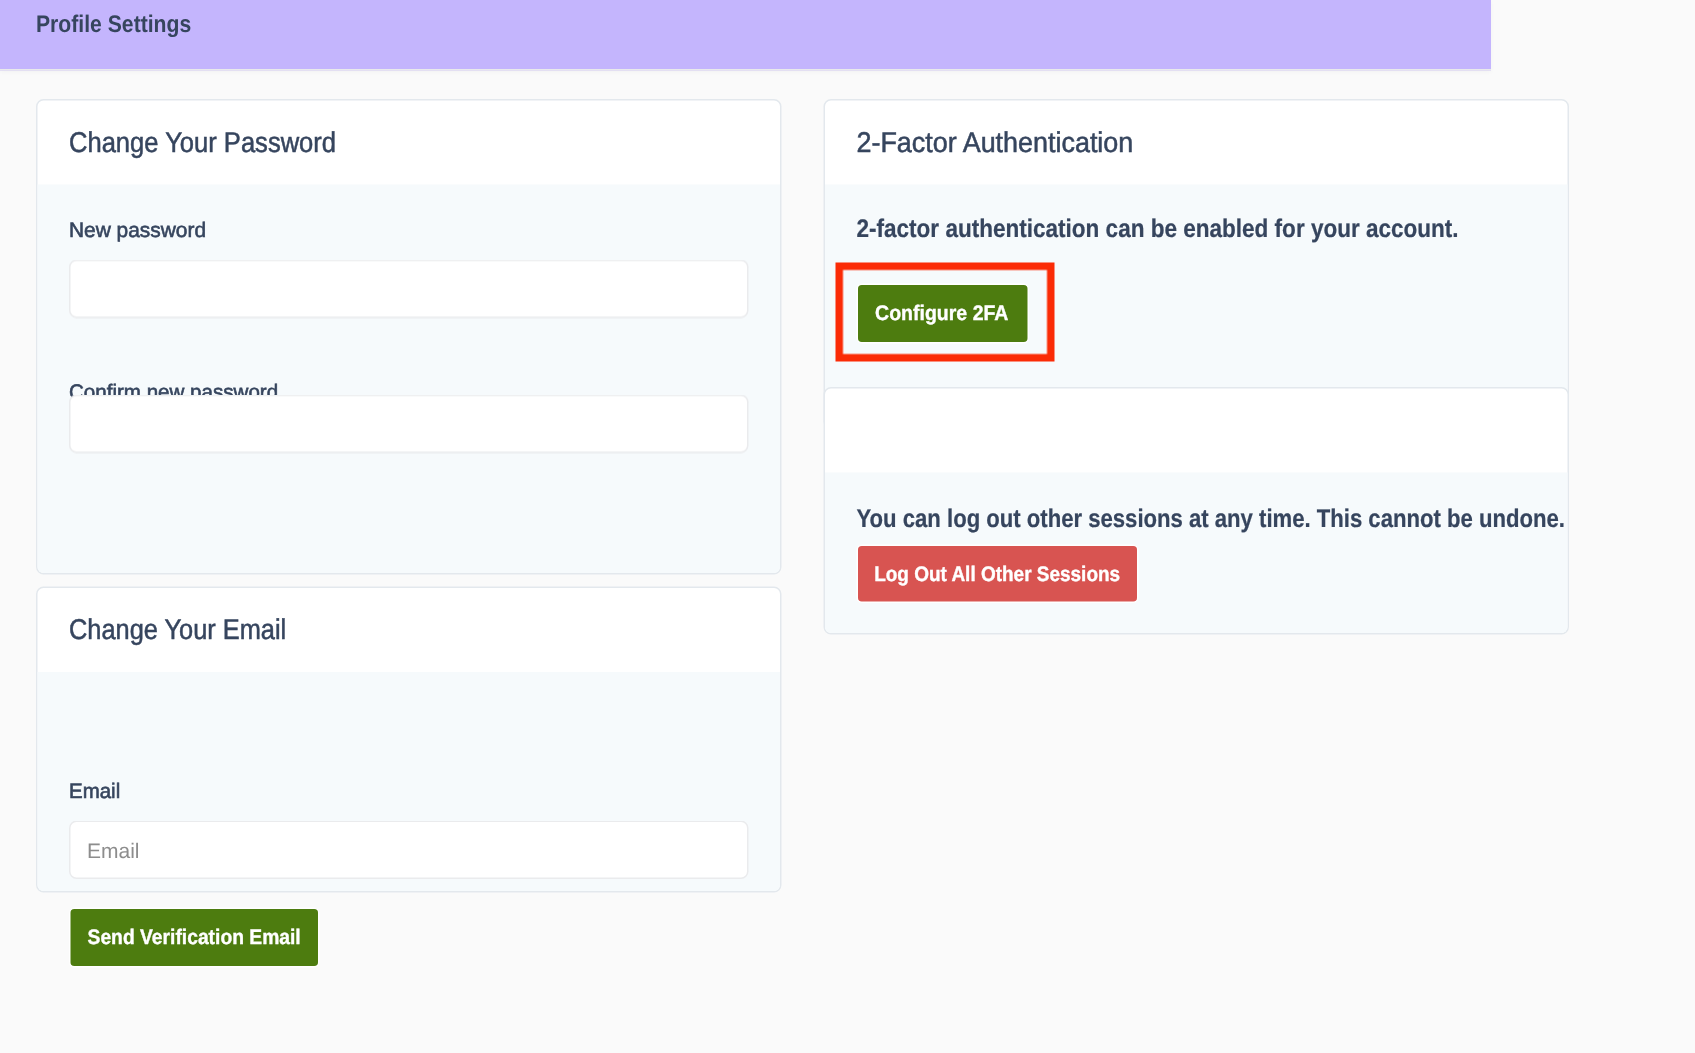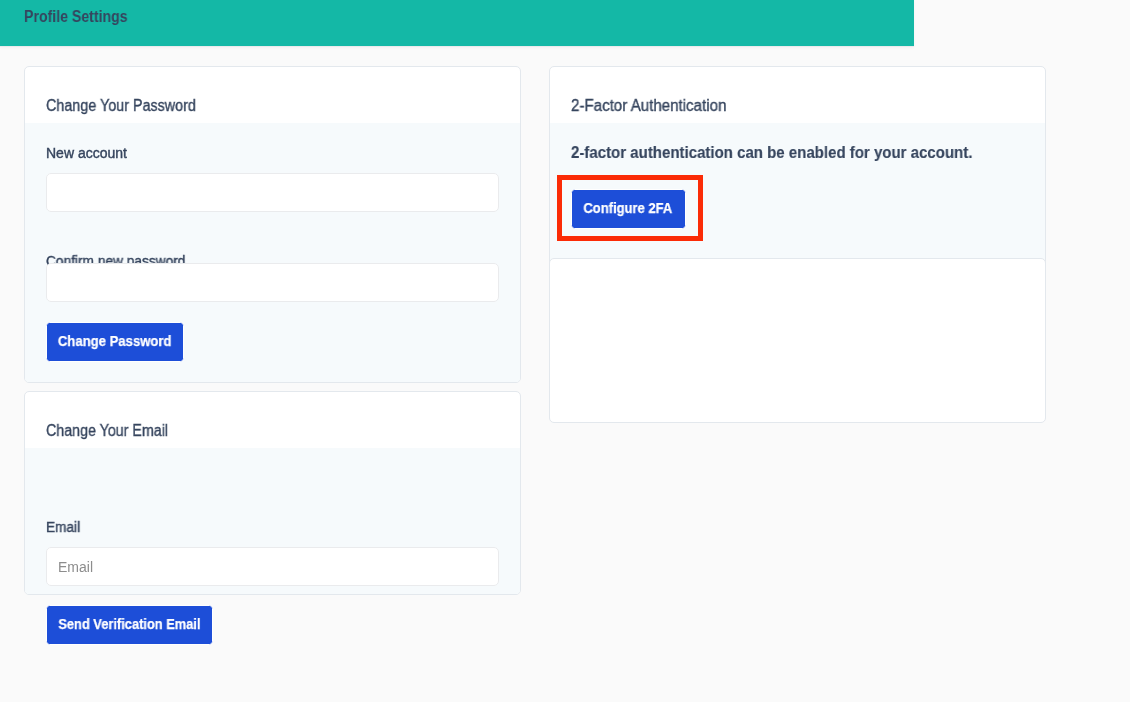--- a/index.html
+++ b/index.html
@@ -4,64 +4,63 @@
 <style>
   *{box-sizing:border-box;}
   html,body{margin:0;padding:0;}
   body{width:1130px;height:702px;background:#fafafa;overflow:hidden;
     font-family:"Liberation Sans",sans-serif;
     -webkit-font-smoothing:antialiased;}
 
   
   .cx{display:inline-block;transform-origin:left center;white-space:nowrap;will-change:transform;}
 
-  .topbar{position:absolute;left:0;top:0;width:914px;height:47px;background:#14b8a6;box-shadow:0 1px 3px rgba(0,0,0,0.035);z-index:5;text-align:right;}
+  .topbar{position:absolute;left:0;top:0;width:994px;height:47px;background:#c4b5fd;box-shadow:0 1px 3px rgba(0,0,0,0.035);z-index:5;text-align:right;}
   .topbar:after{content:"";position:absolute;left:0;bottom:0;width:100%;height:1px;background:#e9eaec;}
   .topbar-title{position:absolute;left:24px;top:7px;font-size:16px;font-weight:700;color:#36455e;line-height:20px;}
   .topbar-title .cx{transform:scaleX(0.90);}
 
   .card{position:absolute;background:#fff;border:1px solid #e3e8ed;border-radius:5px;}
-  .card-title{position:absolute;left:21px;top:28px;font-size:16px;font-weight:400;color:#36455e;line-height:22px;-webkit-text-stroke:0.35px #36455e;}
+  .card-title{position:absolute;left:21px;top:18px;font-size:19px;font-weight:400;color:#36455e;line-height:22px;-webkit-text-stroke:0.35px #36455e;}
   .card-title .cx{transform:scaleX(0.903);}
   .card-body{position:absolute;left:0;right:0;top:56px;bottom:0;background:#f6fafc;border-radius:0 0 4px 4px;}
 
   .fld-label{position:absolute;font-size:14px;font-weight:400;color:#36455e;line-height:16px;-webkit-text-stroke:0.4px #36455e;}
   .fld-label .cx{transform:scaleX(0.92);}
 
   .txt{position:absolute;border:1px solid #eaebed;border-radius:5px;background:#fff;
     font-family:inherit;font-size:14px;color:#36455e;padding:1px 11px 0 11px;outline:none;margin:0;line-height:normal;will-change:transform;}
   .txt::placeholder{color:#8d8d8d;opacity:1;}
 
   .btn{position:absolute;border:1.5px solid #fff;border-radius:3.5px;color:#fff;font-weight:700;font-size:14px;
     font-family:inherit;white-space:nowrap;text-align:center;padding:0;margin:0;cursor:pointer;}
   .btn .cx{transform-origin:center center;-webkit-text-stroke:0.25px #fff;}
-  .btn-green{background:#1d4ed8;}
+  .btn-green{background:#4d7c0f;}
   .btn-red{background:#d85451;}
 
   .para{position:absolute;font-size:17px;color:#36455e;line-height:18px;font-weight:bold;-webkit-text-stroke:0.15px #36455e;}
   .para .cx{transform:scaleX(0.89);}
   .link{color:#2dc394;text-decoration:none;-webkit-text-stroke:0.25px #2dc394;}
 
   .redbox{position:absolute;border:5px solid #fb2b06;background:transparent;}
 </style>
 </head>
 <body>
 
 <div class="topbar">
   <div class="topbar-title"><span class="cx" style="transform:scaleX(0.882)">Profile Settings</span></div>
 </div>
 
 <div class="card" style="left:24px;top:66px;width:497px;height:317px">
   <div class="card-title"><span class="cx" style="transform:scaleX(0.8965)">Change Your Password</span></div>
   <div class="card-body">
-    <div class="fld-label" style="left:21px;top:22px"><span class="cx" style="transform:scaleX(0.995)">New account</span></div>
+    <div class="fld-label" style="left:21px;top:22px"><span class="cx" style="transform:scaleX(0.995)">New password</span></div>
     <input type="password" class="txt" style="left: 21px; top: 50.2px; width: 453px; height: 38.6px;" value="">
     <div class="fld-label" style="left:21px;top:130px"><span class="cx" style="transform:scaleX(0.979)">Confirm new password</span></div>
     <input type="password" class="txt" style="left: 21px; top: 140.4px; width: 453px; height: 39px;" value="">
-    <button class="btn btn-green" style="left:20.7px;top:198.6px;width:138px;height:40.3px;line-height:37px"><span class="cx" style="transform:scaleX(0.936)">Change Password</span></button>
   </div>
 </div>
 
 <div class="card" style="left:24px;top:391px;width:497px;height:204px">
   <div class="card-title"><span class="cx" style="transform:scaleX(0.8904)">Change Your Email</span></div>
   <div class="card-body">
     <div class="fld-label" style="left:21px;top:70.5px"><span class="cx" style="transform:scaleX(0.975)">Email</span></div>
     <input type="text" class="txt" style="left: 21px; top: 98.5px; width: 453px; height: 39px;" placeholder="Email">
     <button class="btn btn-green" style="left:20.7px;top:156.9px;width:167.1px;height:40.2px;line-height:37px"><span class="cx" style="transform:scaleX(0.918)">Send Verification Email</span></button>
   </div>
@@ -69,15 +68,19 @@
 
 <div class="card" style="left:549px;top:66px;width:497px;height:220px">
   <div class="card-title"><span class="cx" style="transform:scaleX(0.9444)">2-Factor Authentication</span></div>
   <div class="card-body">
     <div class="para" style="left:21px;top:21px"><span class="cx" style="transform:scaleX(0.8835)">2-factor authentication can be enabled for your account.</span></div>
     <button class="btn btn-green" style="left:20.6px;top:65.8px;width:115.1px;height:40.3px;line-height:37px"><span class="cx" style="transform:scaleX(0.929)">Configure 2FA</span></button>
   </div>
 </div>
 
 <div class="card" style="left:549px;top:258px;width:497px;height:165px">
+  <div class="card-body">
+    <div class="para" style="left:21px;top:22px"><span class="cx" style="transform:scaleX(0.867)">You can log out other sessions at any time. This cannot be undone.</span></div>
+    <button class="btn btn-red" style="left:20.6px;top:48.3px;width:188.2px;height:38.4px;line-height:37.5px"><span class="cx" style="transform:scaleX(0.9035)">Log Out All Other Sessions</span></button>
+  </div>
 </div>
 
 <div class="redbox" style="left:557px;top:175px;width:146px;height:66px"></div>
 
 </body></html>

